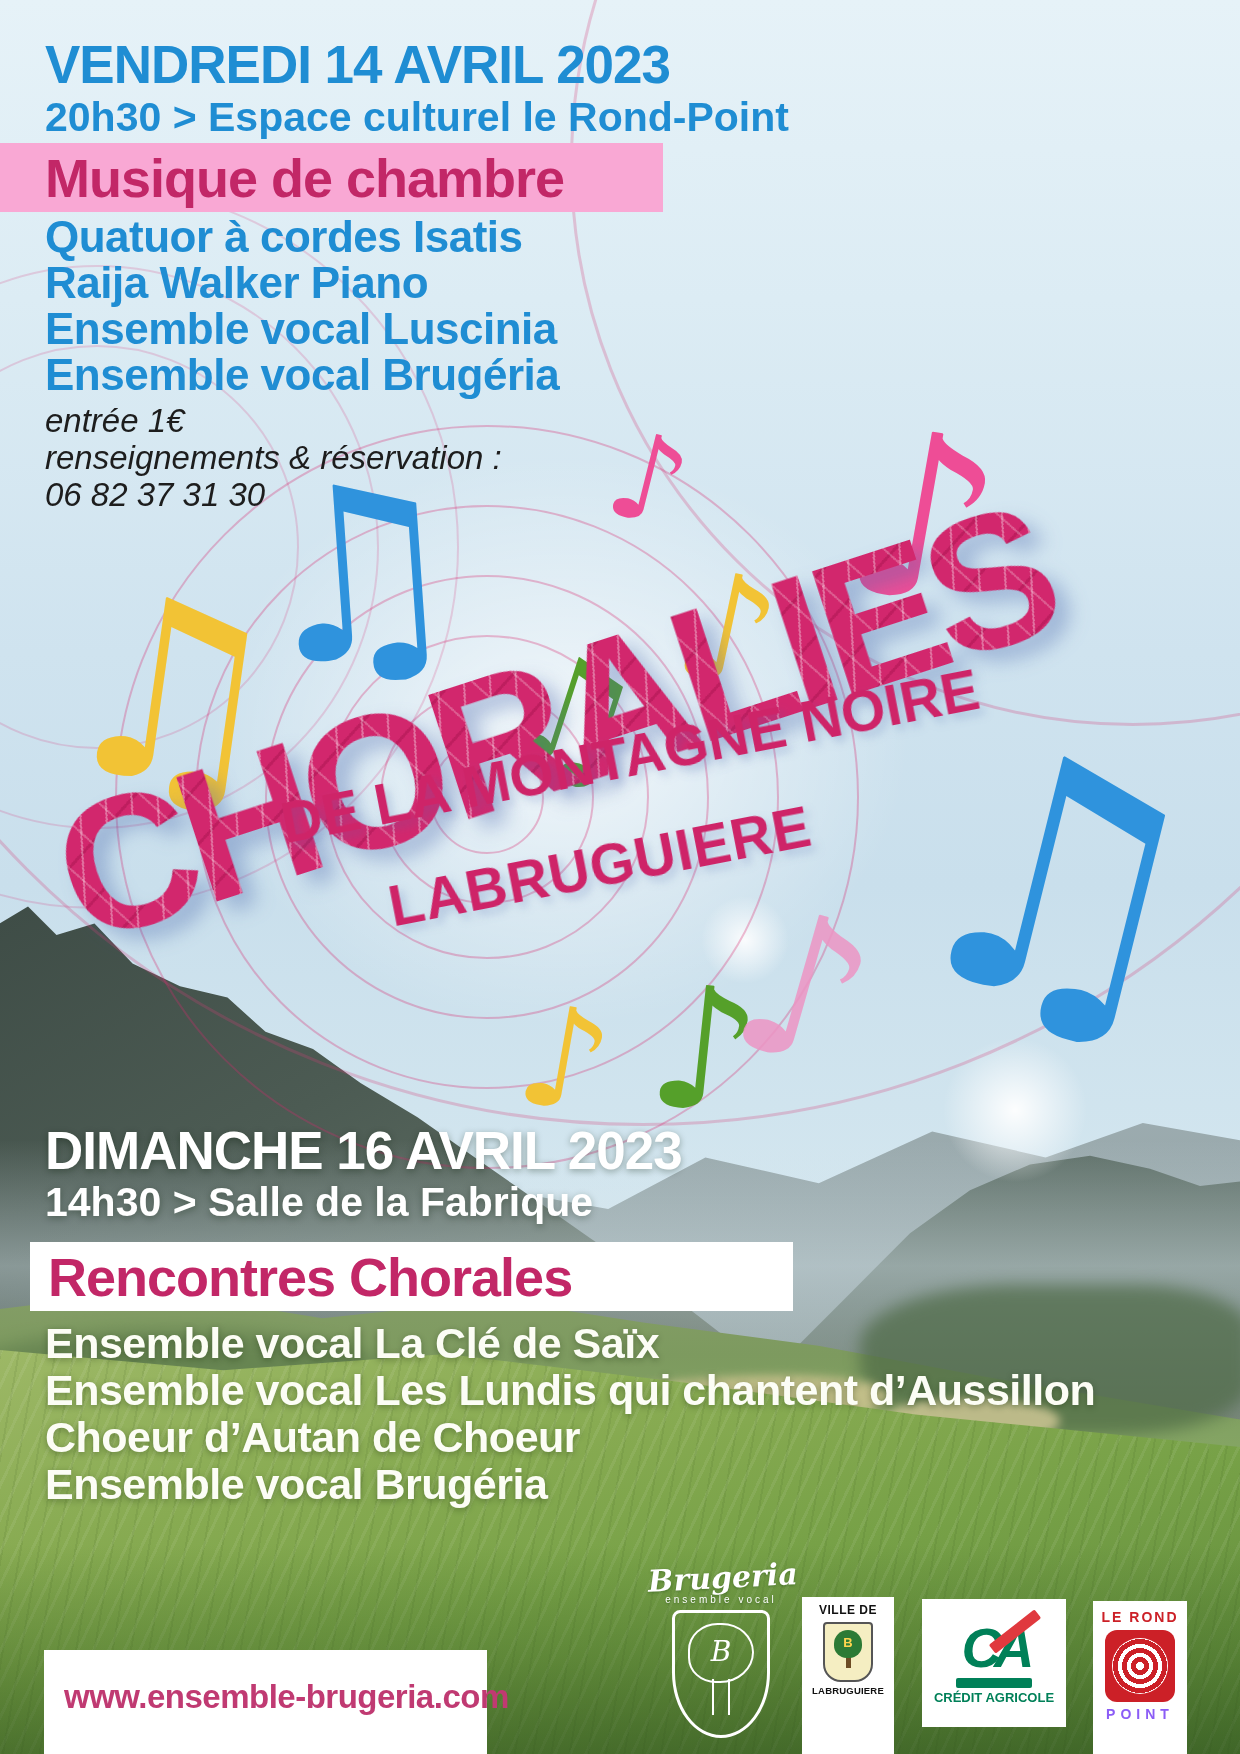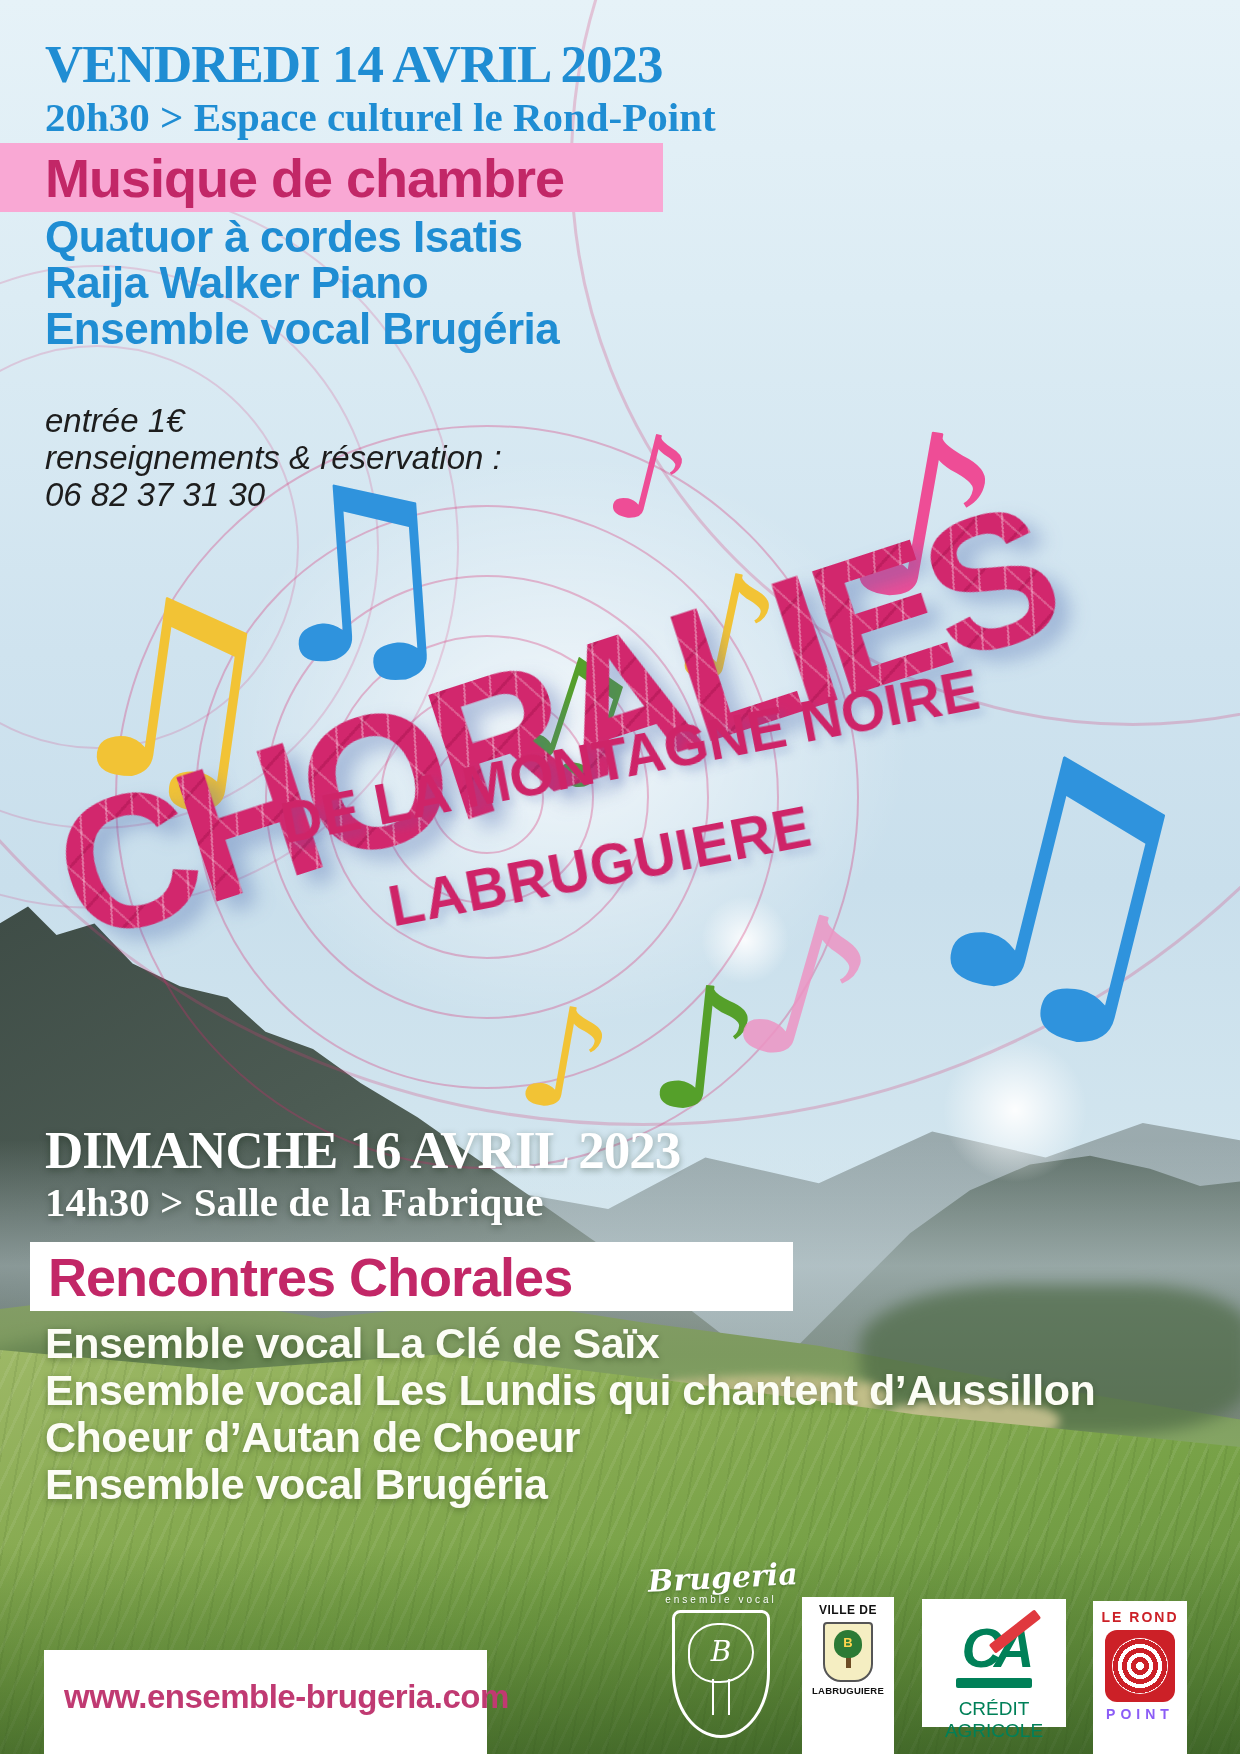--- a/index.html
+++ b/index.html
@@ -58,21 +58,21 @@
     background-image:repeating-linear-gradient(105deg,rgba(255,255,255,.35) 0 2px,rgba(255,255,255,0) 2px 26px),
                      repeating-linear-gradient(60deg,rgba(255,255,255,.25) 0 2px,rgba(255,255,255,0) 2px 34px),
                      repeating-linear-gradient(150deg,rgba(170,20,80,.5) 0 3px,rgba(0,0,0,0) 3px 40px);
     -webkit-background-clip:text;background-clip:text;
     filter:drop-shadow(10px 14px 10px rgba(70,100,170,.38));}
   .subtitle{position:absolute;text-align:center;white-space:nowrap;font-weight:800;color:#ce2468;line-height:1;
     filter:drop-shadow(4px 6px 5px rgba(70,100,170,.25));}
   .subtitle1{left:265px;top:728px;width:730px;transform:rotate(-11deg);font-size:57px;}
   .subtitle2{left:385px;top:838px;width:430px;transform:rotate(-11deg);font-size:57px;letter-spacing:1px;}
   
-  .txt{position:absolute;white-space:nowrap;line-height:1;font-family:Liberation Serif, serif;}
+  .txt{position:absolute;white-space:nowrap;line-height:1;}
   .ev1-date{left:45px;top:38px;font-size:53px;font-weight:800;color:#1f8dd3;letter-spacing:-1px;}
   .ev1-time{left:45px;top:97px;font-size:41px;font-weight:800;color:#1f8dd3;}
   .band1{position:absolute;left:0;top:143px;width:663px;height:69px;background:#f9a8d4;}
   .band1-txt{position:absolute;left:45px;top:8px;font-size:54px;font-weight:800;color:#c22767;letter-spacing:-1px;white-space:nowrap;line-height:1;}
   .ev1-lineup{position:absolute;left:45px;top:214px;font-size:44px;font-weight:700;color:#1f8dd3;letter-spacing:-0.5px;}
   .ev1-lineup span{display:block;height:46px;line-height:46px;white-space:nowrap;}
   .ev1-notes{position:absolute;left:45px;top:402px;font-size:33px;font-style:italic;color:#1d1d1d;font-weight:500;}
   .ev1-notes span{display:block;height:37px;line-height:37px;white-space:nowrap;}
   
   .white-sh{text-shadow:0 2px 7px rgba(10,30,10,.35);}
@@ -96,21 +96,21 @@
   .lv-shield{width:46px;height:56px;margin:5px auto 4px;background:#f5eec2;border:2px solid #555;border-radius:4px 4px 18px 18px;position:relative;}
   .lv-tree{width:28px;height:28px;background:#2c7a35;border-radius:50% 50% 45% 45%;margin:6px auto 0;position:relative;}
   .lv-b{position:absolute;top:6px;left:0;right:0;font-size:13px;font-weight:700;color:#ffd54f;line-height:1;}
   .lv-trunk{width:5px;height:12px;background:#6d4c24;margin:-2px auto 0;}
   .lv-bottom{font-size:9.5px;font-weight:700;color:#111;letter-spacing:.2px;line-height:1.05;}
   .logo-ca{position:absolute;left:922px;top:1599px;width:144px;height:128px;background:#fff;text-align:center;box-sizing:border-box;padding-top:15px;}
   .ca-mark{position:relative;width:96px;height:74px;margin:0 auto;}
   .ca-letters{font-size:56px;font-weight:800;font-style:italic;color:#008058;letter-spacing:-8px;line-height:68px;}
   .ca-red{position:absolute;width:58px;height:11px;background:#e0393e;transform:rotate(-38deg);right:-2px;top:12px;border-radius:2px;}
   .ca-bar{position:absolute;bottom:0;left:10px;width:76px;height:10px;background:#008058;border-radius:2px;}
-  .ca-label{font-size:19px;font-weight:400;color:#008058;margin-top:10px;letter-spacing:0;}
+  .ca-label{font-size:13px;font-weight:700;color:#008058;margin-top:2px;letter-spacing:0;}
   .logo-rp{position:absolute;left:1093px;top:1601px;width:94px;height:153px;background:#fff;text-align:center;box-sizing:border-box;padding-top:9px;}
   .rp-top{font-size:14px;font-weight:800;color:#cc2027;letter-spacing:2px;line-height:1;}
   .rp-spiral{width:70px;height:72px;margin:6px auto 5px;background:#cc2027;border-radius:12px;position:relative;overflow:hidden;}
   .rp-rings{position:absolute;left:7px;top:8px;width:56px;height:56px;border-radius:50%;
     background:repeating-radial-gradient(circle at 50% 50%,#fff 0 4px,#cc2027 4px 9px);}
   .rp-bottom{font-size:14px;font-weight:700;color:#8b5cf6;letter-spacing:5px;line-height:1;}
   
   .web-bar{position:absolute;left:44px;top:1650px;width:443px;height:104px;background:#ffffff;}
   .web-text{position:absolute;left:20px;top:30px;font-size:33px;font-weight:800;color:#c03a72;letter-spacing:-0.5px;white-space:nowrap;line-height:1;}
 </style>
@@ -163,20 +163,21 @@
   <div class="subtitle subtitle2">LABRUGUIERE</div>
 
   <div class="txt ev1-date">VENDREDI 14 AVRIL 2023</div>
   <div class="txt ev1-time">20h30 &gt; Espace culturel le Rond-Point</div>
   <div class="band1">
     <div class="band1-txt">Musique de chambre</div>
   </div>
   <div class="ev1-lineup">
     <span>Quatuor à cordes Isatis</span>
     <span>Raija Walker Piano</span>
+    <span>Ensemble vocal Luscinia</span>
     <span>Ensemble vocal Brugéria</span>
   </div>
   <div class="ev1-notes">
     <span>entrée 1€</span>
     <span>renseignements &amp; réservation :</span>
     <span>06 82 37 31 30</span>
   </div>
 
   <div class="txt ev2-date white-sh">DIMANCHE 16 AVRIL 2023</div>
   <div class="txt ev2-time white-sh">14h30 &gt; Salle de la Fabrique</div>

